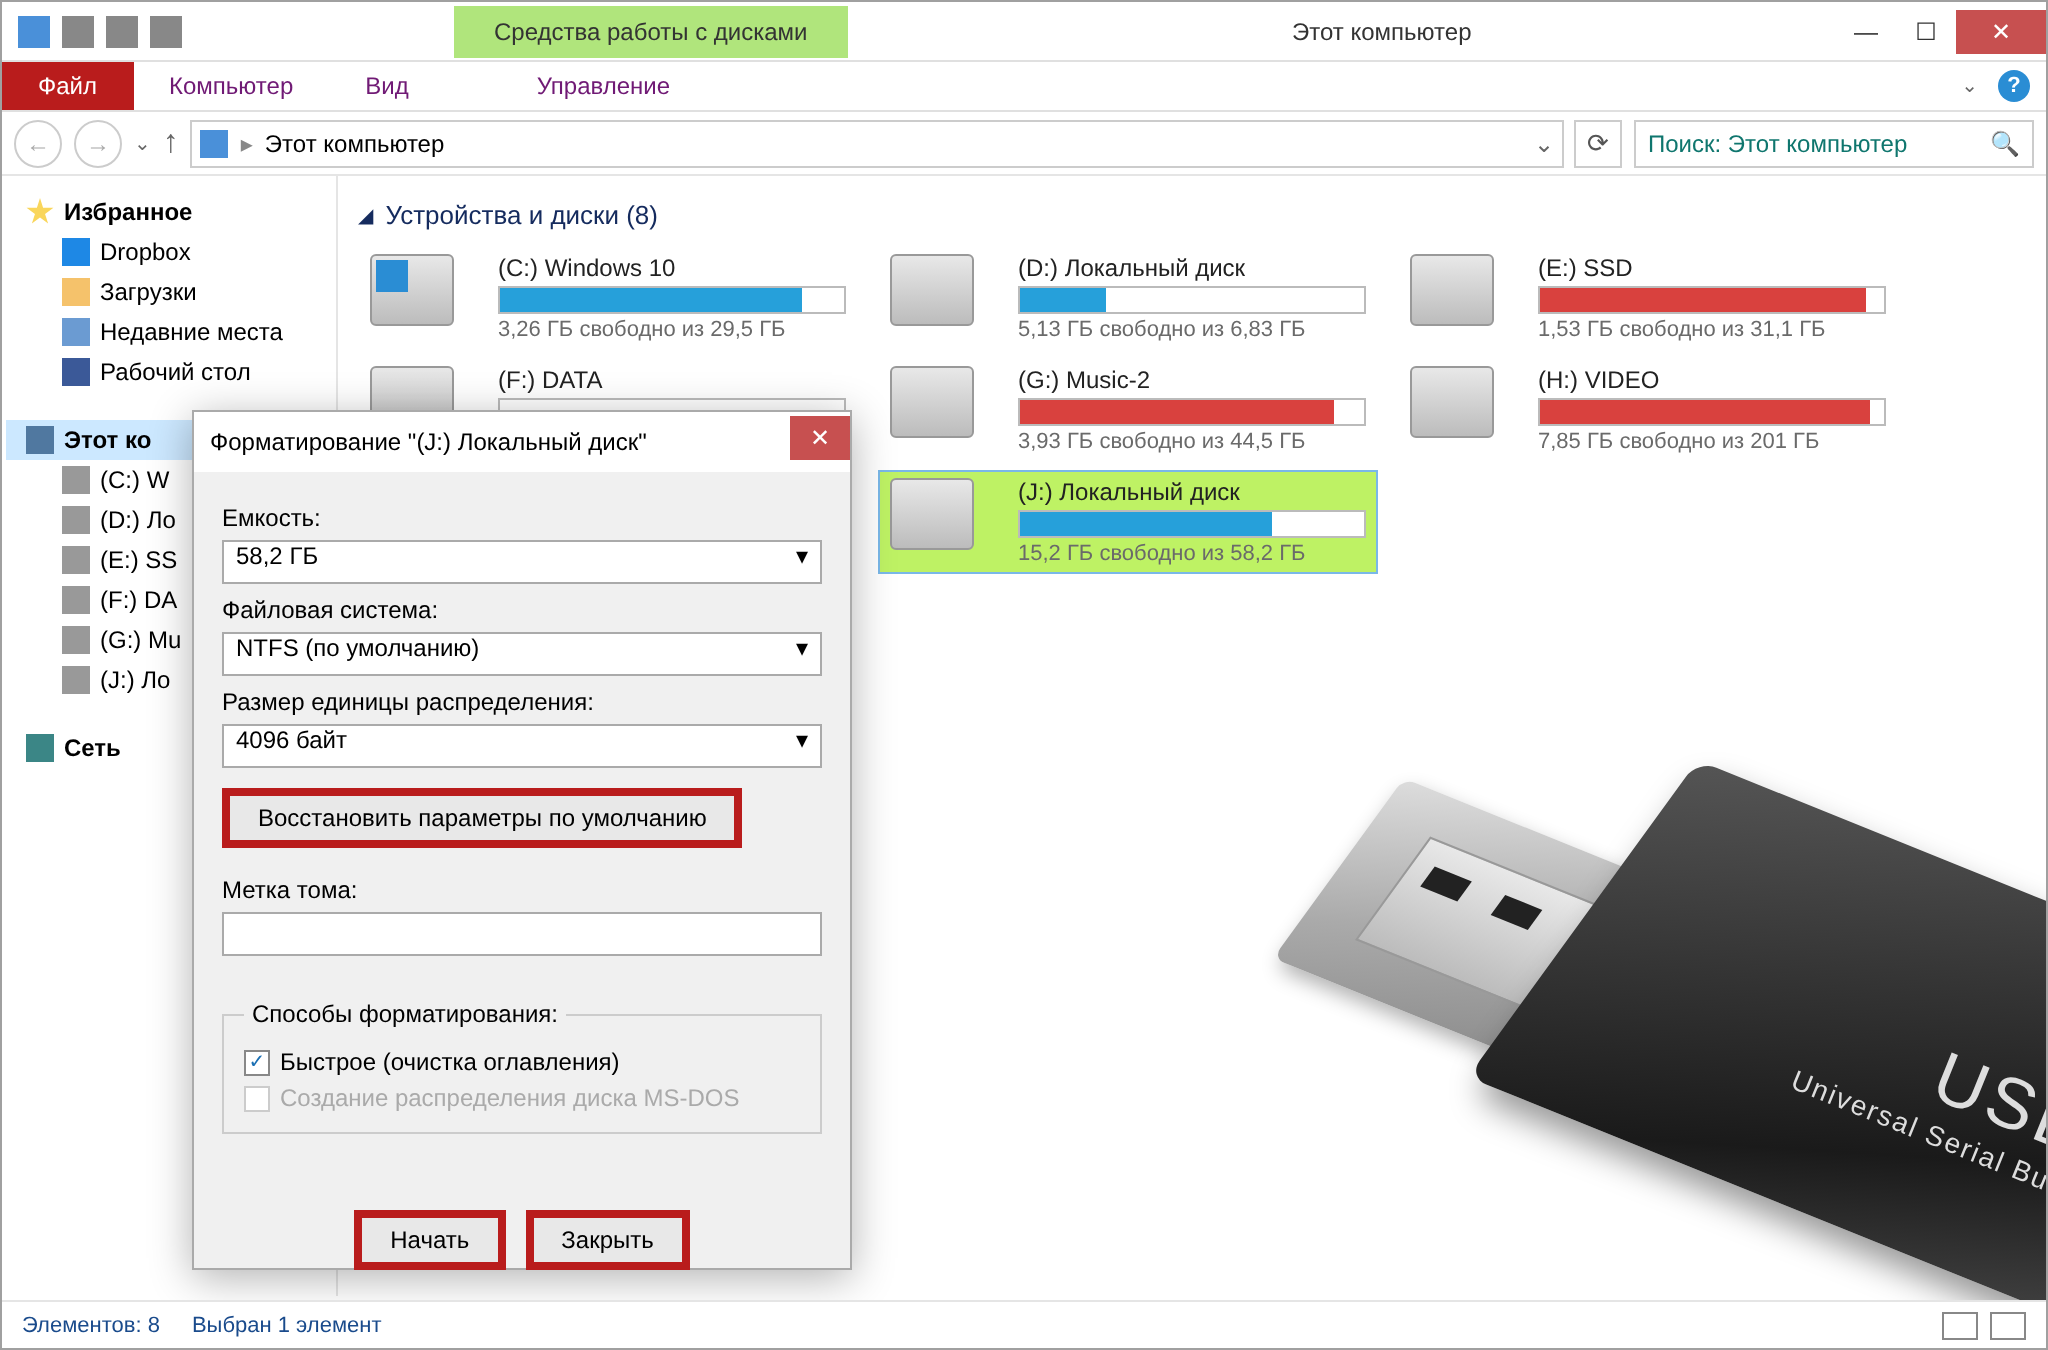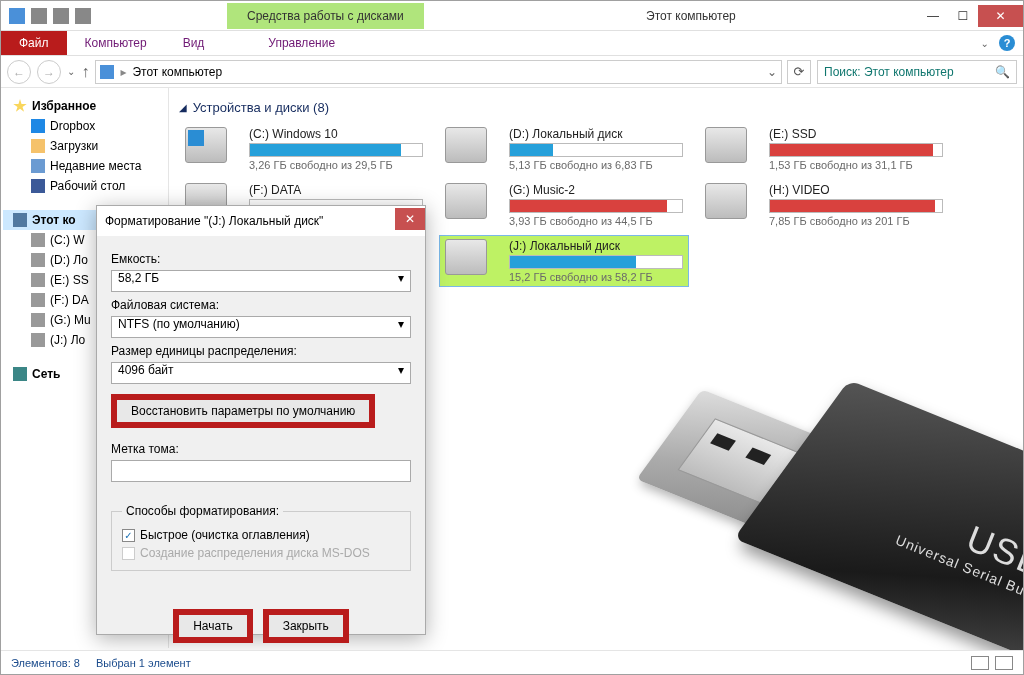--- a/index.html
+++ b/index.html
@@ -57,21 +57,21 @@
 .statusbar .spacer { margin-left: auto; color: #888; display: flex; gap: 6px; }
 .view-ic { width: 18px; height: 14px; border: 1px solid #888; }
 
 
 .dialog { position: absolute; left: 95px; top: 204px; width: 330px; height: 430px; background: #f0f0f0; border: 1px solid #aaa; box-shadow: 0 4px 20px rgba(0,0,0,0.3); font-size: 12px; }
 .dlg-title { height: 30px; background: #fff; display: flex; align-items: center; padding: 0 8px; justify-content: space-between; }
 .dlg-close { width: 30px; height: 22px; background: #c75050; color: #fff; display: flex; align-items: center; justify-content: center; margin: -4px -8px 0 0; }
 .dlg-body { padding: 10px 14px; }
 .dlg-label { margin: 6px 0 4px; }
 .dlg-select, .dlg-input { width: 100%; border: 1px solid #aaa; background: #fff; height: 22px; padding: 0 6px; font-size: 12px; display: flex; justify-content: space-between; }
-.dlg-btn { border: 6px solid #b91c1c; background: #e8e8e8; padding: 4px 14px; font-size: 12px; }
+.dlg-btn { border: 4px solid #b91c1c; background: #e8e8e8; padding: 4px 14px; font-size: 12px; }
 .dlg-fieldset { border: 1px solid #ccc; padding: 8px 10px; margin-top: 22px; }
 .dlg-fieldset legend { font-size: 12px; padding: 0 4px; }
 .dlg-chk { display: flex; align-items: center; gap: 5px; padding: 2px 0; }
 .dlg-chk.disabled { color: #aaa; }
 .chk { width: 13px; height: 13px; border: 1px solid #888; background: #fff; display: flex; align-items: center; justify-content: center; font-size: 10px; color: #1a6fb3; }
 .chk.disabled { border-color: #ccc; }
 .dlg-actions { display: flex; justify-content: center; gap: 10px; margin-top: 38px; }
 
 
 .usb { position: absolute; left: 450px; top: 310px; width: 530px; height: 330px; }

